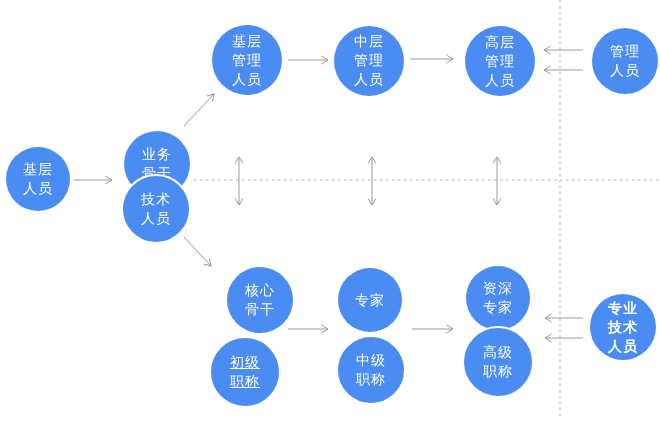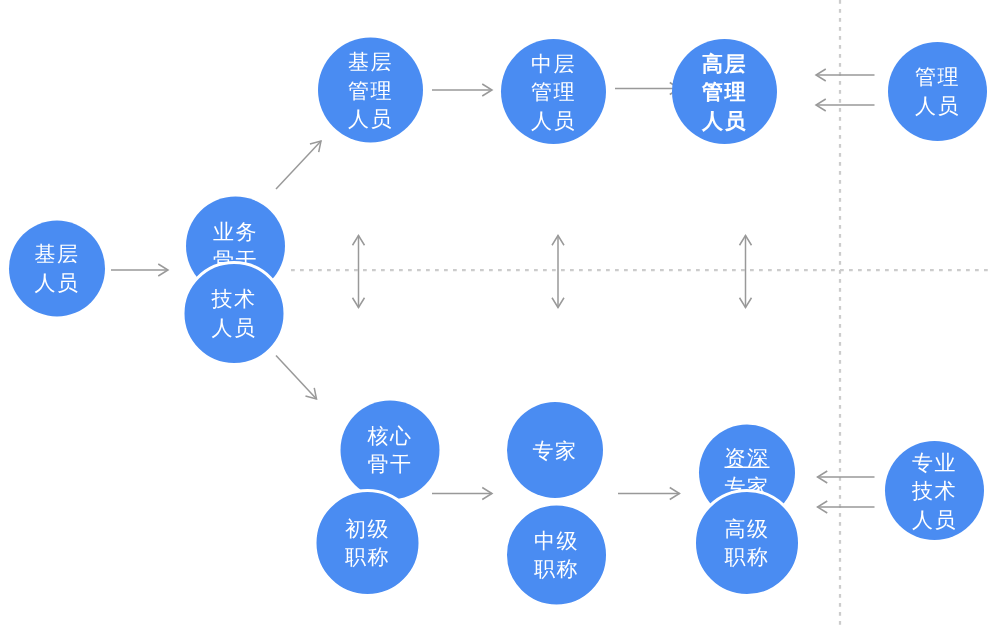--- a/index.html
+++ b/index.html
@@ -14,31 +14,31 @@
     white-space:pre-line;font-size:14px;line-height:19px;letter-spacing:1px;
     box-sizing:border-box;z-index:2;
   }
   .ring{border:2px solid #ffffff;z-index:3;}
   
   .n-grassroots{left:6px;top:147px;width:64px;height:64px;}
   .n-bizbackbone{left:124px;top:131px;width:66px;height:66px;}
   .n-technical{left:121px;top:174px;width:70px;height:70px;}
   
   .n-jrmgr{left:212px;top:25px;width:70px;height:70px;}
-  .n-midmgr{left:334px;top:26px;width:70px;height:70px;}
-  .n-srmgr{left:448px;top:26px;width:70px;height:70px;font-weight:bold;}
+  .n-midmgr{left:334px;top:26px;width:70px;height:70px;font-family:Liberation Mono, monospace;}
+  .n-srmgr{left:465px;top:26px;width:70px;height:70px;}
   .n-manager{left:592px;top:28px;width:66px;height:66px;}
   
   .n-corebackbone{left:227px;top:267px;width:66px;height:66px;}
-  .n-jrtitle{left:209px;top:326px;width:72px;height:72px;}
+  .n-jrtitle{left:209px;top:336px;width:72px;height:72px;text-decoration:underline;}
   .n-expert{left:338px;top:268px;width:64px;height:64px;}
   .n-midtitle{left:336px;top:335px;width:70px;height:70px;}
-  .n-srexpert{left:466px;top:283px;width:64px;height:64px;text-decoration:underline;}
+  .n-srexpert{left:466px;top:266px;width:64px;height:64px;}
   .n-srtitle{left:462px;top:326px;width:72px;height:72px;}
-  .n-protech{left:590px;top:294px;width:66px;height:66px;}
+  .n-protech{left:590px;top:294px;width:66px;height:66px;font-weight:bold;}
 </style>
 </head>
 <body>
 
 <div class="stage">
 
   <svg class="layer" width="660" height="421" viewBox="0 0 660 421">
     <defs>
       <marker id="ah" markerWidth="12" markerHeight="12" refX="8.5" refY="6" orient="auto-start-reverse" markerUnits="userSpaceOnUse">
         <path d="M2,2 L8.5,6 L2,10" fill="none" stroke="#999999" stroke-width="1"></path>

